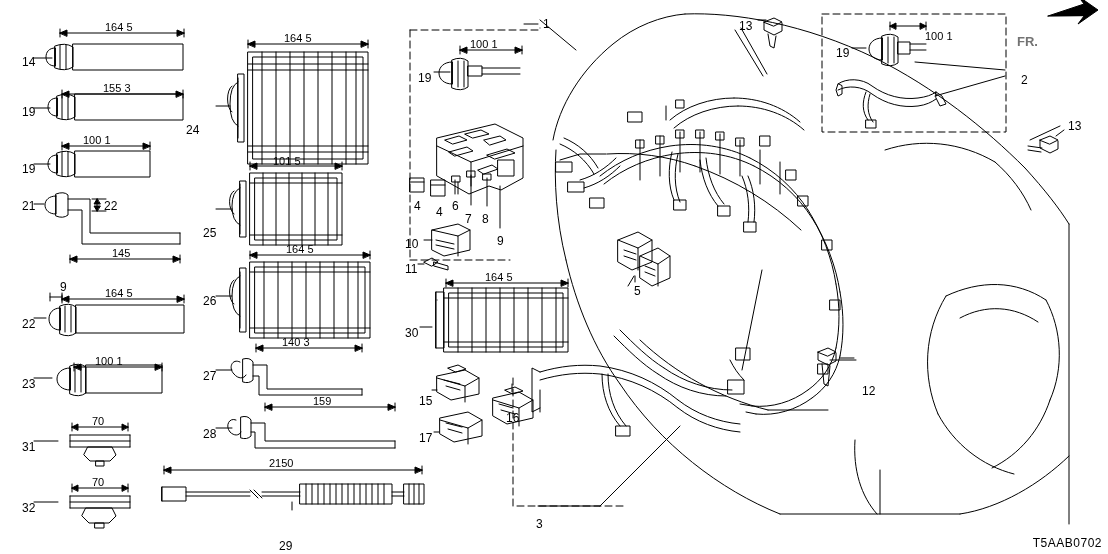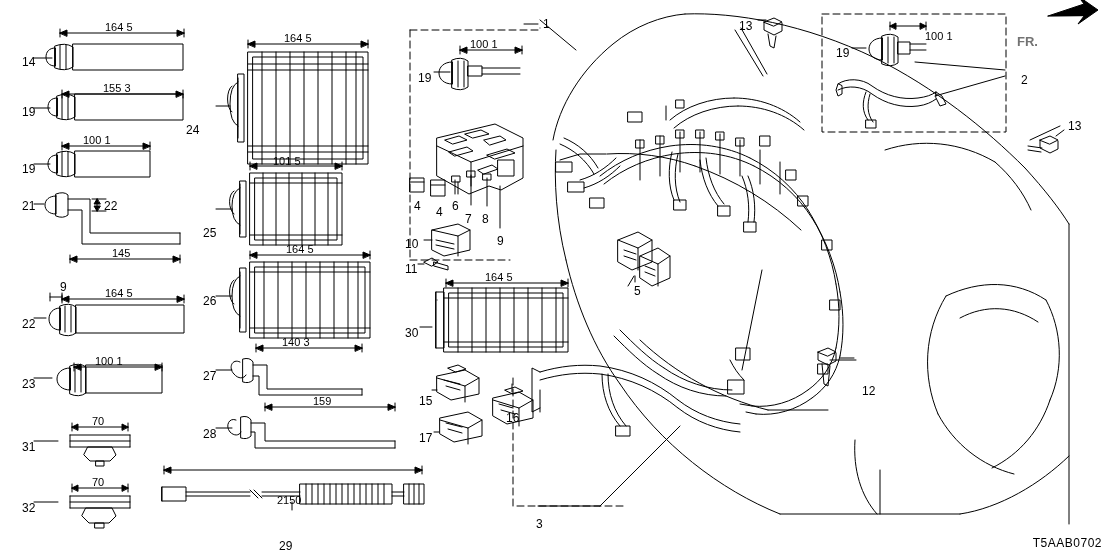--- a/index.html
+++ b/index.html
@@ -540,21 +540,21 @@
   <div class="dim" style="left:112px;top:248px;">145</div>
   <div class="dim" style="left:105px;top:288px;">164 5</div>
   <div class="dim" style="left:95px;top:356px;">100 1</div>
   <div class="dim" style="left:92px;top:416px;">70</div>
   <div class="dim" style="left:92px;top:477px;">70</div>
   <div class="dim" style="left:284px;top:33px;">164 5</div>
   <div class="dim" style="left:273px;top:156px;">101 5</div>
   <div class="dim" style="left:286px;top:244px;">164 5</div>
   <div class="dim" style="left:282px;top:337px;">140 3</div>
   <div class="dim" style="left:313px;top:396px;">159</div>
-  <div class="dim" style="left:277px;top:458px;margin-top:37px;">2150</div>
+  <div class="dim" style="left:269px;top:458px;">2150</div>
   <div class="dim" style="left:470px;top:39px;">100 1</div>
   <div class="dim" style="left:485px;top:272px;">164 5</div>
   <div class="dim" style="left:925px;top:31px;">100 1</div>
 
   <div class="fr" style="left:1017px;top:34px;">FR.</div>
 
   <div class="corner">T5AAB0702</div>
 
 </div>
 

